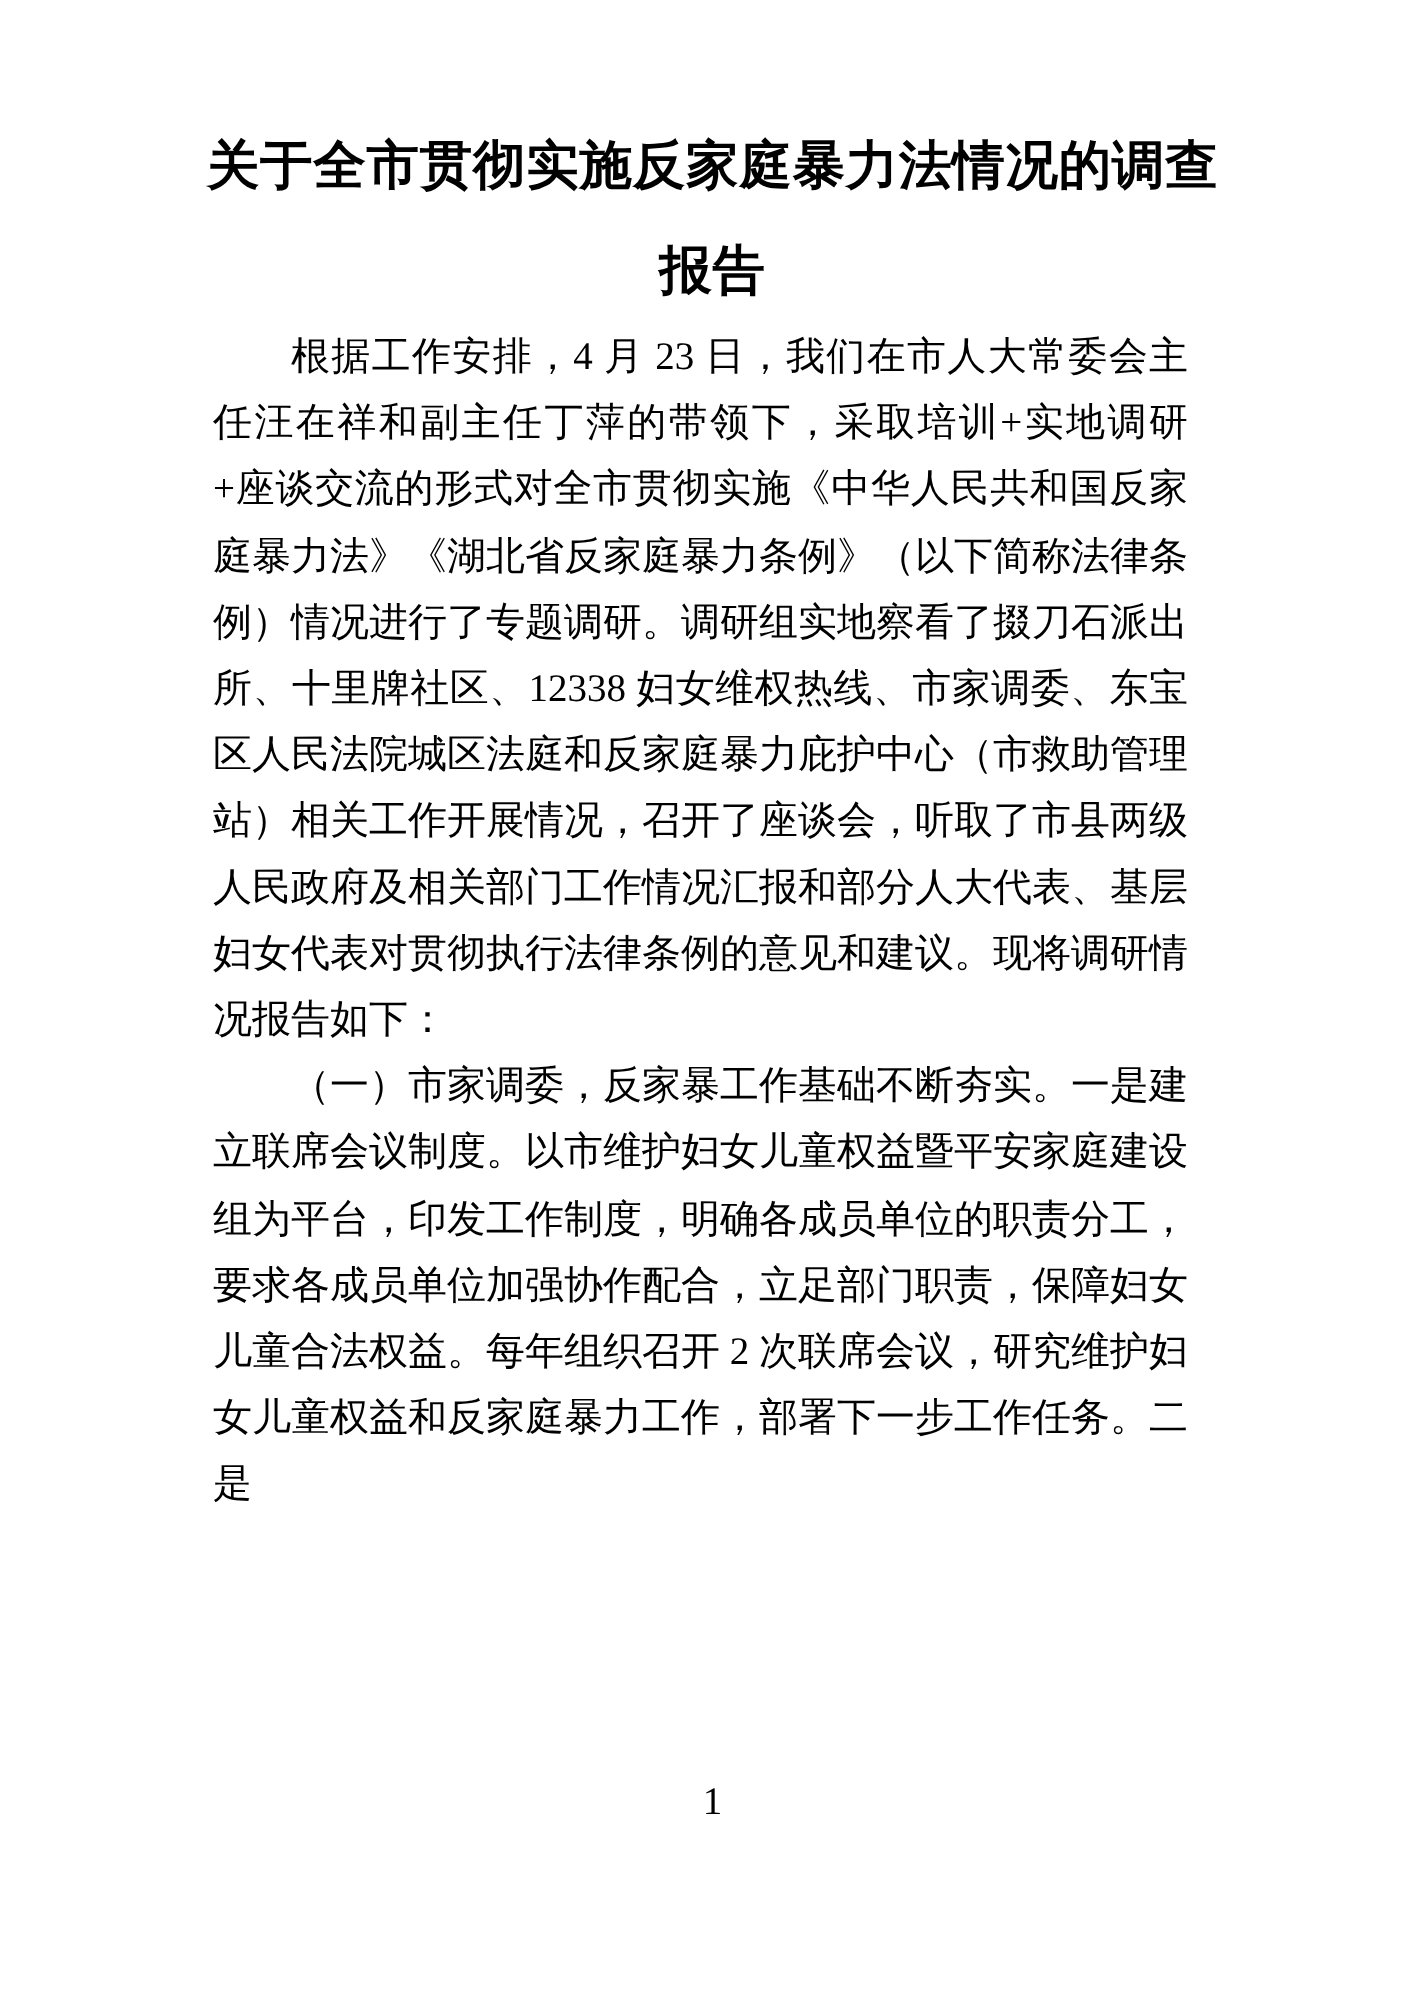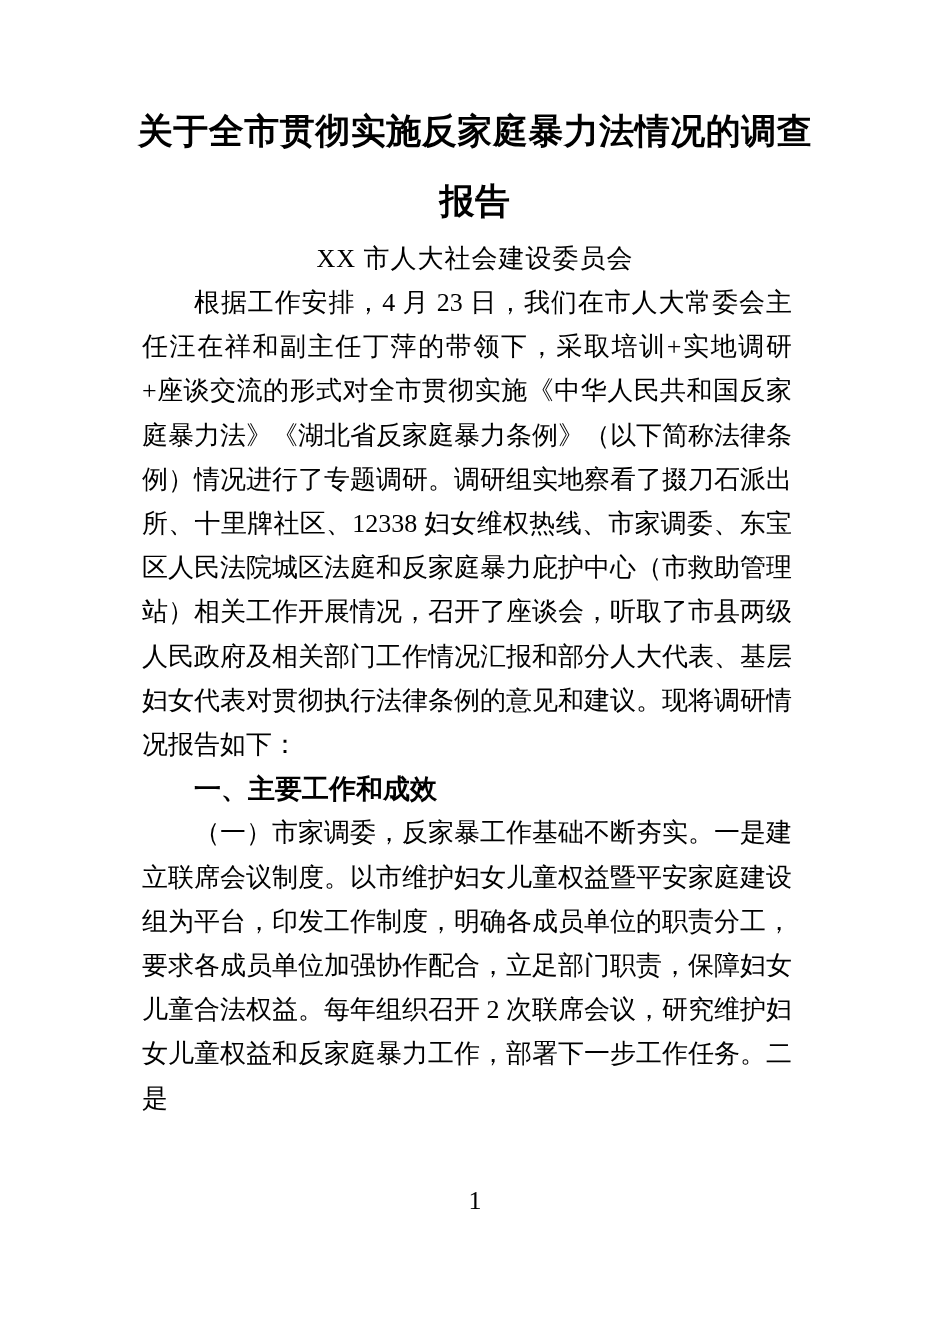--- a/index.html
+++ b/index.html
@@ -12,21 +12,21 @@
     width: 950px;
     height: 1344px;
     margin: 0 auto;
     background: #ffffff;
     color: #000000;
     font-family: "Liberation Serif", "DejaVu Serif", serif;
     overflow: hidden;
   }
   .doc-title {
     margin: 0 auto;
-    padding-top: 97px;
+    padding-top: 76px;
     width: 680px;
     text-align: center;
     font-family: "Liberation Serif", "DejaVu Serif", serif;
     font-size: 35px;
     font-weight: bold;
     line-height: 70px;
     letter-spacing: 0.5px;
   }
   .doc-author {
     margin: 0 auto;
@@ -71,27 +71,25 @@
     line-height: 44px;
   }
 </style>
 </head>
 <body>
 
 <div class="page">
 
   <h1 class="doc-title">关于全市贯彻实施反家庭暴力法情况的调查报告</h1>
 
-  <div class="doc-author">XX 市人大社会建设委员会</div>
 
   <div class="doc-body">
 
     <p class="para">根据工作安排，4 月 23 日，我们在市人大常委会主任汪在祥和副主任丁萍的带领下，采取培训+实地调研+座谈交流的形式对全市贯彻实施《中华人民共和国反家庭暴力法》《湖北省反家庭暴力条例》（以下简称法律条例）情况进行了专题调研。调研组实地察看了掇刀石派出所、十里牌社区、12338 妇女维权热线、市家调委、东宝区人民法院城区法庭和反家庭暴力庇护中心（市救助管理站）相关工作开展情况，召开了座谈会，听取了市县两级人民政府及相关部门工作情况汇报和部分人大代表、基层妇女代表对贯彻执行法律条例的意见和建议。现将调研情况报告如下：</p>
 
-    <h2 class="section-heading">一、主要工作和成效</h2>
 
     <p class="para"><span class="lead-emphasis">（一）市家调委，反家暴工作基础不断夯实。</span><span>一是建立联席会议制度。以市维护妇女儿童权益暨平安家庭建设组为平台，印发工作制度，明确各成员单位的职责分工，要求各成员单位加强协作配合，立足部门职责，保障妇女儿童合法权益。每年组织召开 2 次联席会议，研究维护妇女儿童权益和反家庭暴力工作，部署下一步工作任务。二是</span></p>
 
   </div>
 
   <div class="page-number">1</div>
 
 </div>
 
 </body></html>

